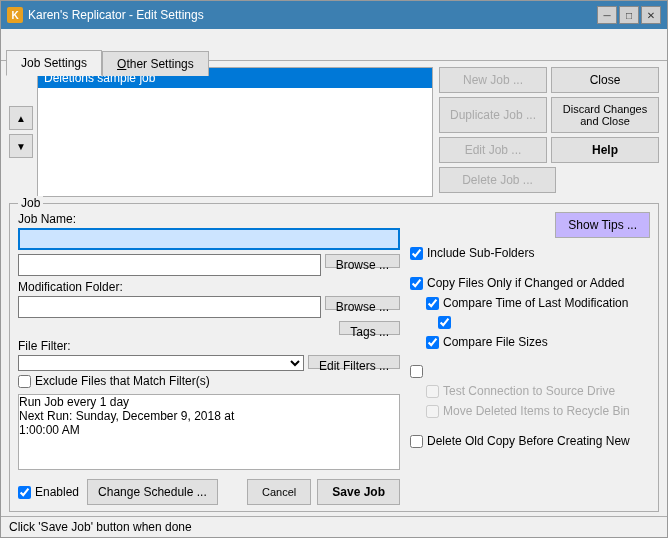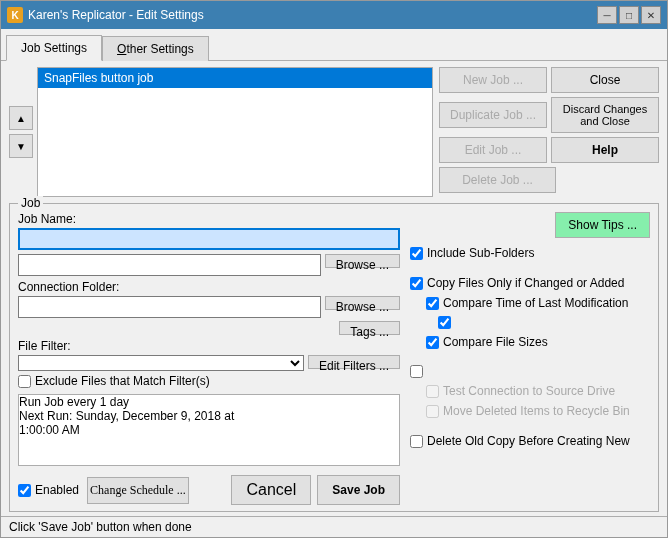--- a/index.html
+++ b/index.html
@@ -76,21 +76,21 @@
       flex-shrink: 0;
     }
     .tab {
       padding: 5px 14px;
       background: #f0f0f0;
       border: 1px solid #adadad;
       border-bottom: none;
       cursor: pointer;
       font-size: 12px;
       position: relative;
-      top: 1px;
+      top: 16px;
     }
     .tab.active {
       background: #f0f0f0;
       border-bottom: 1px solid #f0f0f0;
       z-index: 1;
       font-weight: normal;
     }
     .tab:not(.active) {
       background: #e0e0e0;
     }
@@ -202,21 +202,21 @@
     .job-right {
       width: 240px;
       display: flex;
       flex-direction: column;
       gap: 2px;
       padding-top: 0;
     }
 
     .show-tips-btn {
       padding: 5px 12px;
-      background: #86efac;
+      background: #c4b5fd;
       border: 1px solid #adadad;
       cursor: pointer;
       font-size: 12px;
       align-self: flex-end;
       margin-bottom: 6px;
       white-space: nowrap;
     }
 
     .schedule-area {
       border: 1px solid #adadad;
@@ -247,30 +247,29 @@
       border: 1px solid #adadad;
       cursor: pointer;
       font-size: 12px;
       font-weight: bold;
     }
     .cancel-btn {
       padding: 5px 14px;
       background: #e1e1e1;
       border: 1px solid #adadad;
       cursor: pointer;
-      font-size: 16px;
+      font-size: 11px;
       text-align: center;
     }
     .change-schedule-btn {
-      padding: 5px 2px;
-      background: #e1e1e1;
-      border: 1px solid #adadad;
-      cursor: pointer;
-      font-size: 12px;
-      font-family: Liberation Serif, serif;
+      padding: 5px 10px;
+      background: #e1e1e1;
+      border: 1px solid #adadad;
+      cursor: pointer;
+      font-size: 12px;
     }
 
     .status-bar {
       background: #f0f0f0;
       border-top: 1px solid #adadad;
       padding: 3px 8px;
       font-size: 12px;
       flex-shrink: 0;
     }
 
@@ -322,31 +321,31 @@
 
     <div class="top-section">
 
       <div style="display:flex; flex-direction:row; height:130px; flex:1;">
         <div style="display:flex; flex-direction:column; justify-content:center; gap:4px; margin-right:4px;">
           <button class="arrow-btn">▲</button>
           <button class="arrow-btn">▼</button>
         </div>
         <div class="job-list-container" style="flex:1;">
           <div class="job-list-item selected">
-            <span>SnapFiles button job</span>
+            <span>Deletions sample job</span>
           </div>
         </div>
       </div>
 
       <div style="display:flex; flex-direction:column; gap:4px; width:220px; flex-shrink:0;">
         <div style="display:flex; gap:4px;">
           <button class="action-btn disabled" style="flex:1;">New Job ...</button>
           <button class="action-btn" style="flex:1;">Close</button>
         </div>
-        <div style="display:flex; gap:4px;align-items:center;">
+        <div style="display:flex; gap:4px;">
           <button class="action-btn disabled" style="flex:1;">Duplicate Job ...</button>
           <button class="action-btn" style="flex:1; font-size:11px;">Discard Changes and Close</button>
         </div>
         <div style="display:flex; gap:4px;">
           <button class="action-btn disabled" style="flex:1;">Edit Job ...</button>
           <button class="action-btn highlight" style="flex:1; font-weight:bold;">Help</button>
         </div>
         <div style="display:flex; gap:4px;">
           <button class="action-btn disabled" style="flex:1;">Delete Job ...</button>
           <div style="flex:1;"></div>
@@ -367,21 +366,21 @@
           </div>
 
           <div style="margin-bottom:4px;">
             <div style="display:flex; gap:4px;">
               <input type="text" class="text-input" style="flex: 1 1 0%; height: 22px;" value="">
               <button class="browse-btn">Browse ...</button>
             </div>
           </div>
 
           <div style="margin-bottom:4px;">
-            <div class="form-label">Connection Folder:</div>
+            <div class="form-label">Modification Folder:</div>
             <div style="display:flex; gap:4px;">
               <input type="text" class="text-input" style="flex: 1 1 0%; height: 22px;" value="">
               <button class="browse-btn">Browse ...</button>
             </div>
             <div style="display:flex; justify-content:flex-end; margin-top:3px;">
               <button class="browse-btn">Tags ...</button>
             </div>
           </div>
 
           <div style="margin-bottom:3px;">

